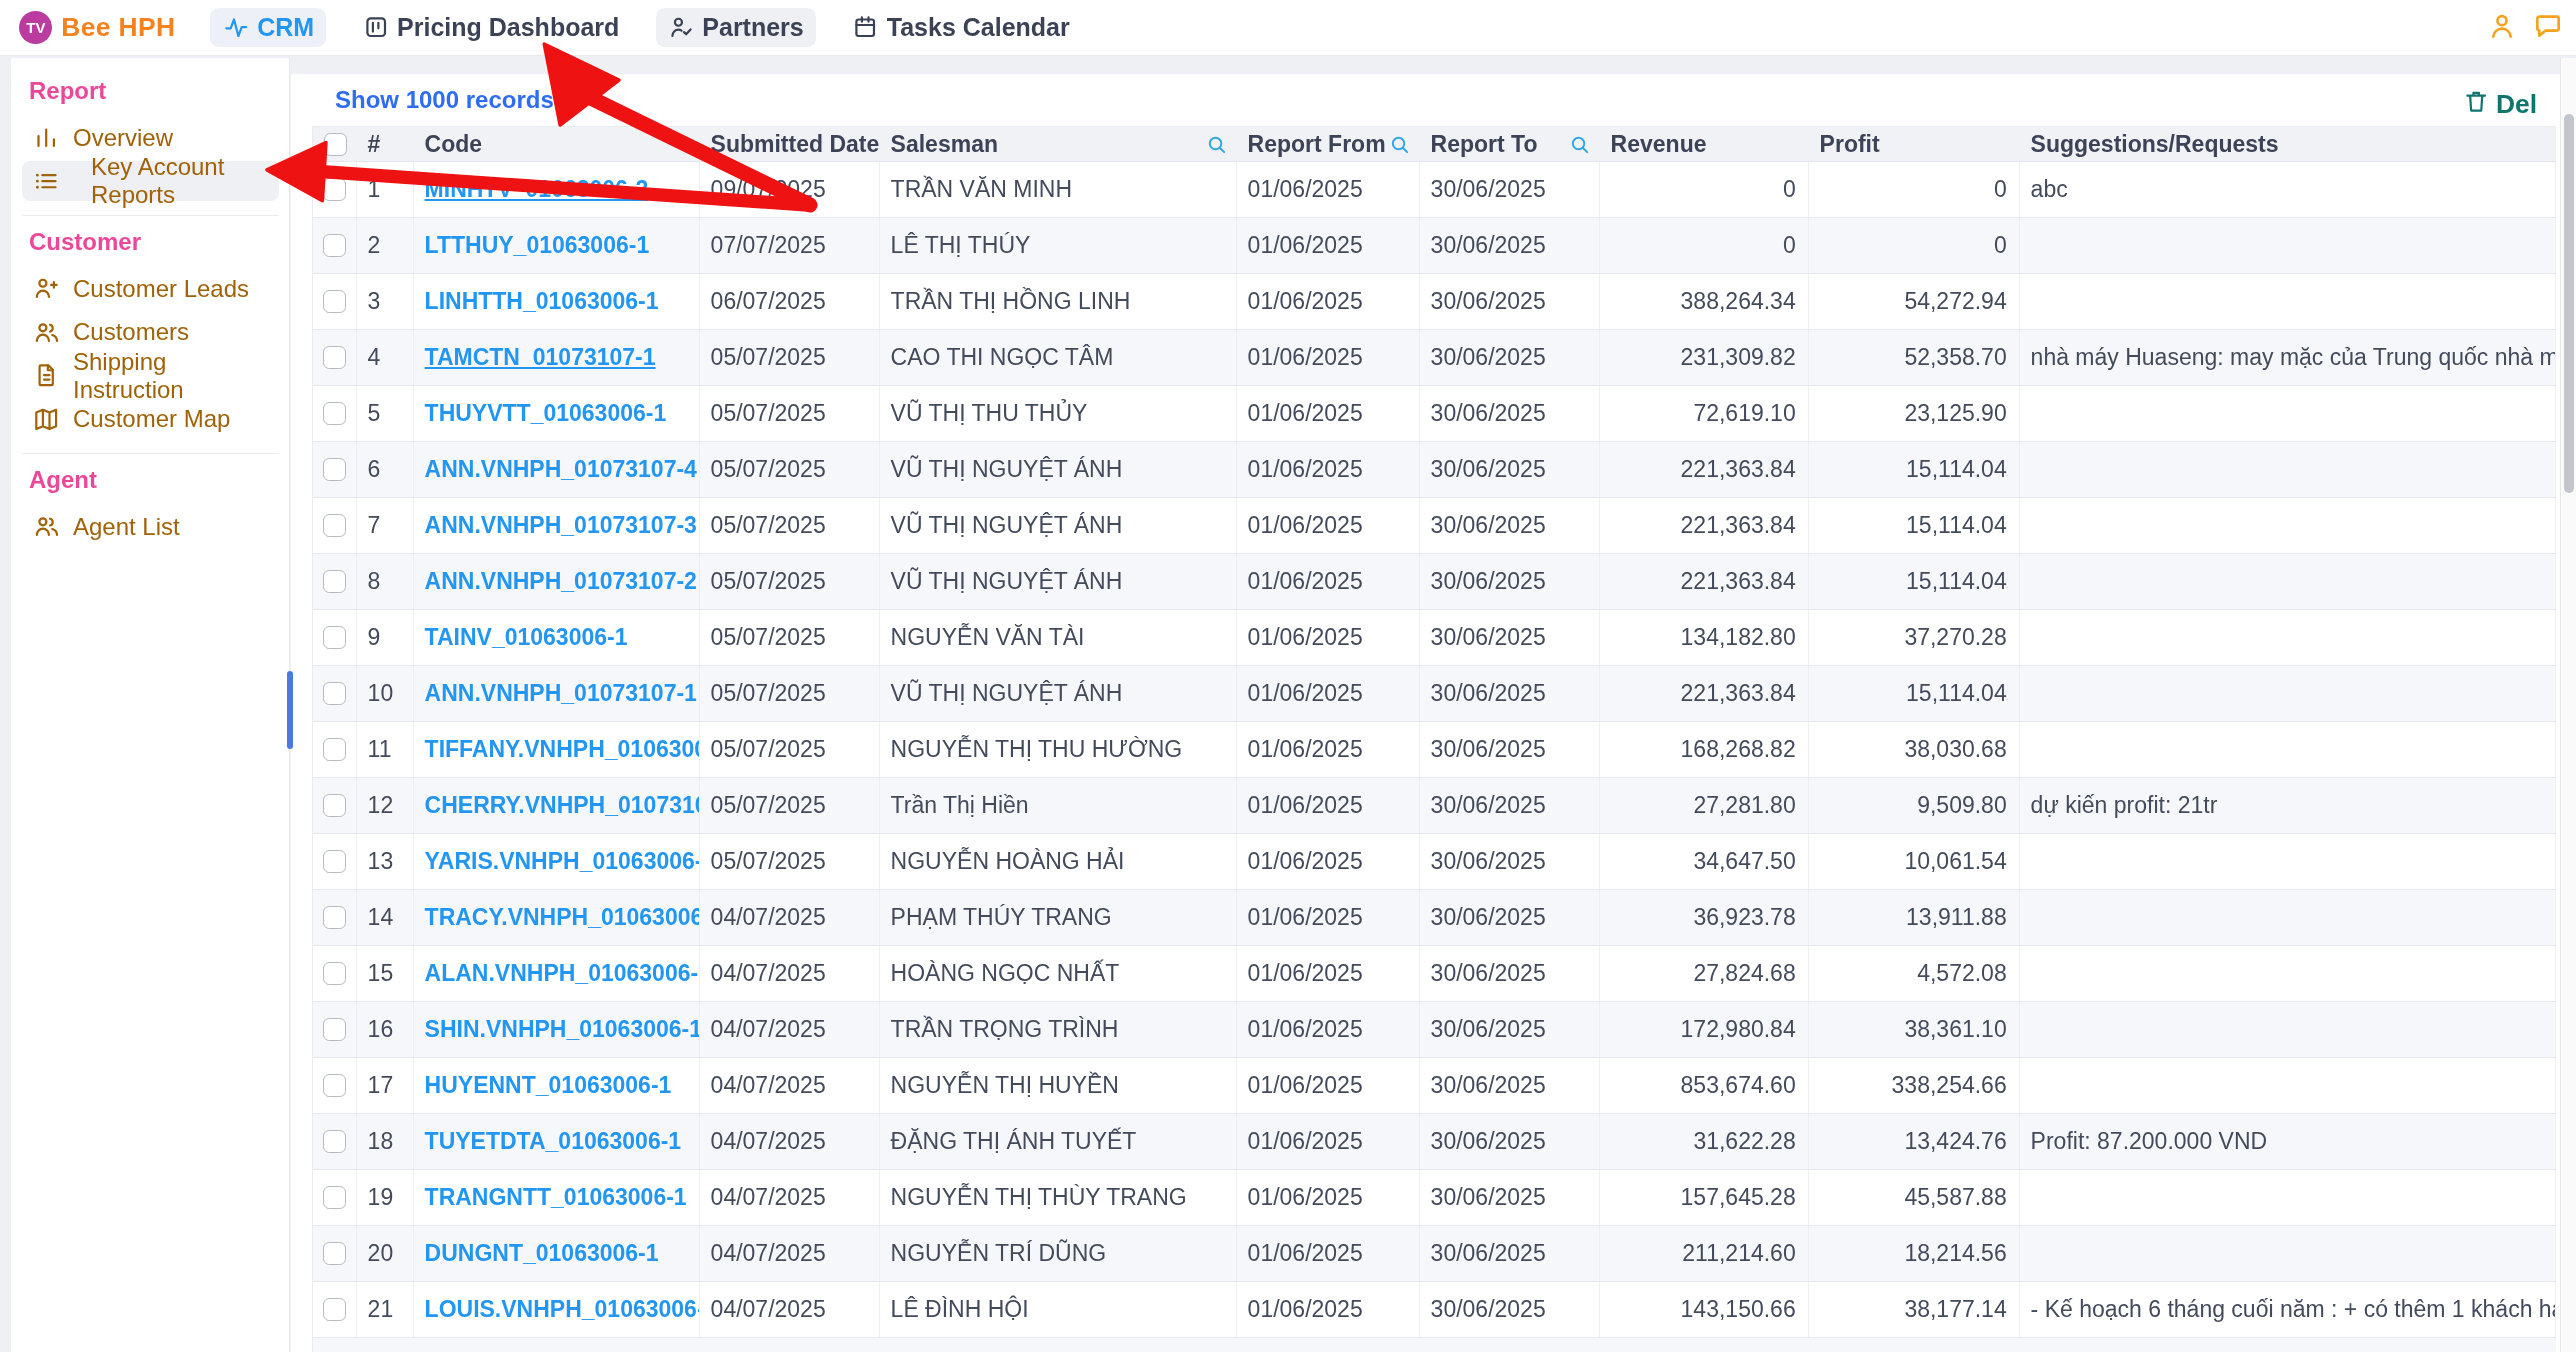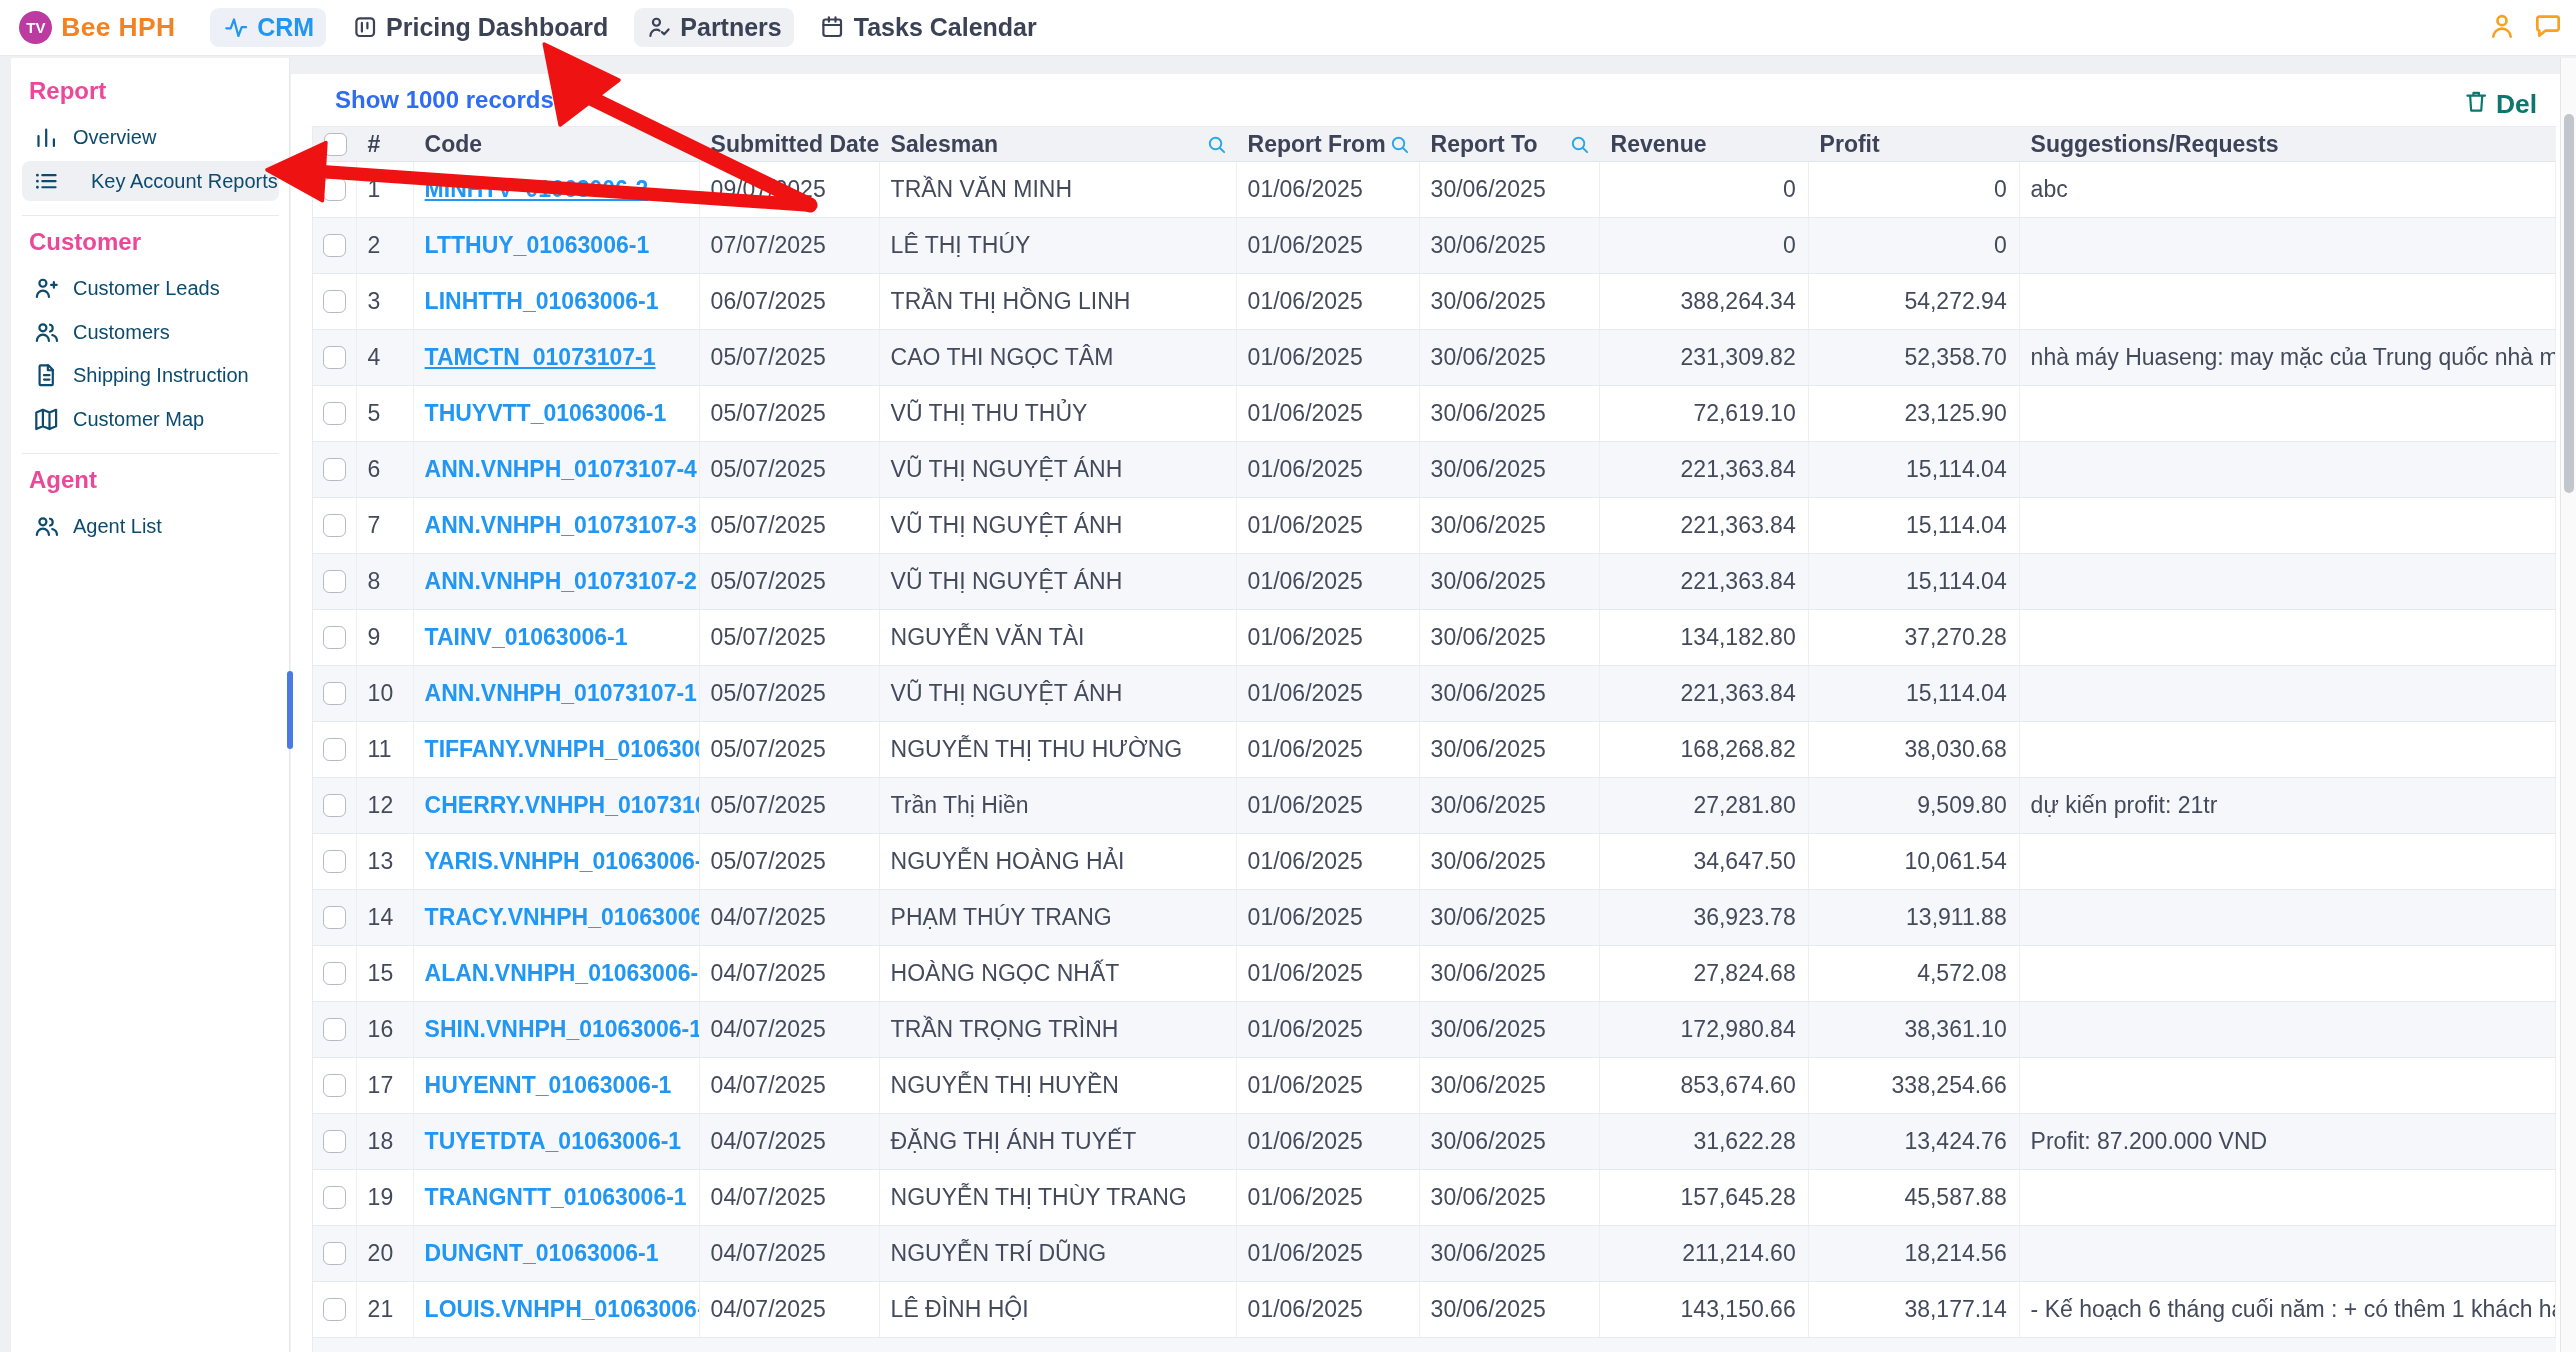--- a/index.html
+++ b/index.html
@@ -5,35 +5,35 @@
   * { margin:0; padding:0; box-sizing:border-box; }
   html,body { width:2576px; height:1352px; overflow:hidden; }
   body { font-family:"Liberation Sans","DejaVu Sans",sans-serif; background:#eef0f3; color:#3c4257; position:relative; }
 
   
   .topbar { position:absolute; left:0; top:0; width:2576px; height:56px; background:#fff;
             border-bottom:0.9px solid #e8eaee; display:flex; align-items:center; padding-left:19.4px; z-index:5; }
   .avatar { width:33px; height:33px; border-radius:50%; background:#bb3ba1; color:#fff; font-size:15px;
             font-weight:bold; display:flex; align-items:center; justify-content:center; flex:0 0 auto; }
   .brand { color:#f5821f; font-size:26.4px; font-weight:bold; margin-left:8.8px; letter-spacing:0.4px; }
-  .nav { display:flex; align-items:center; gap:13px; margin-left:35px; }
+  .nav { display:flex; align-items:center; gap:24px; margin-left:35px; }
   .nav-item { display:flex; align-items:center; gap:8px; height:39px; padding:0 12.3px; border-radius:8.8px;
               font-size:25px; font-weight:600; color:#3b4256; cursor:pointer; }
   .nav-item svg { width:26.4px; height:26.4px; }
   .nav-item.active-blue { color:#2196f3; background:#edf1f7; }
   .nav-item.hover { background:#eef0f4; }
   .top-right { margin-left:auto; display:flex; align-items:center; gap:14px; padding-right:12.3px; color:#f6a21e; }
   .top-right svg { width:32px; height:32px; }
 
   
   .sidebar { position:absolute; left:11.4px; top:58px; width:279px; bottom:0; background:#fff;
              border-right:0.9px solid #e6e8ec; padding-top:10.6px; z-index:2; }
   .side-label { color:#ec4899; font-size:24px; font-weight:bold; margin:8.8px 0 12.3px 17.6px; }
   .side-item { display:flex; align-items:center; gap:14px; height:40px; margin:3.5px 10.6px; padding-left:10.6px;
-               border-radius:8px; font-size:20px; color:#0c4a6e; cursor:pointer;text-align:right; }
+               border-radius:8px; font-size:24px; color:#a16207; cursor:pointer; }
   .side-item svg { width:26.4px; height:26.4px; flex:0 0 auto; }
   .side-item.active { background:#eef0f4;gap:32px; }
   .side-divider { height:0.9px; background:#e8eaee; margin:14px 10.6px 12.3px 10.6px; }
   .side-thumb { position:absolute; left:287px; top:671px; width:6.2px; height:78px; border-radius:3.5px;
                 background:#4b79e4; z-index:4; }
 
   
   .content { position:absolute; left:291px; top:58px; width:2269px; bottom:0; background:#fff; z-index:1;margin-top:16px; }
   .tabbar { position:relative; height:52px; }
   .tab { position:absolute; left:21px; top:12.3px; padding:0 23px 11.4px 23px; color:#2e6cf3; font-size:24px;

